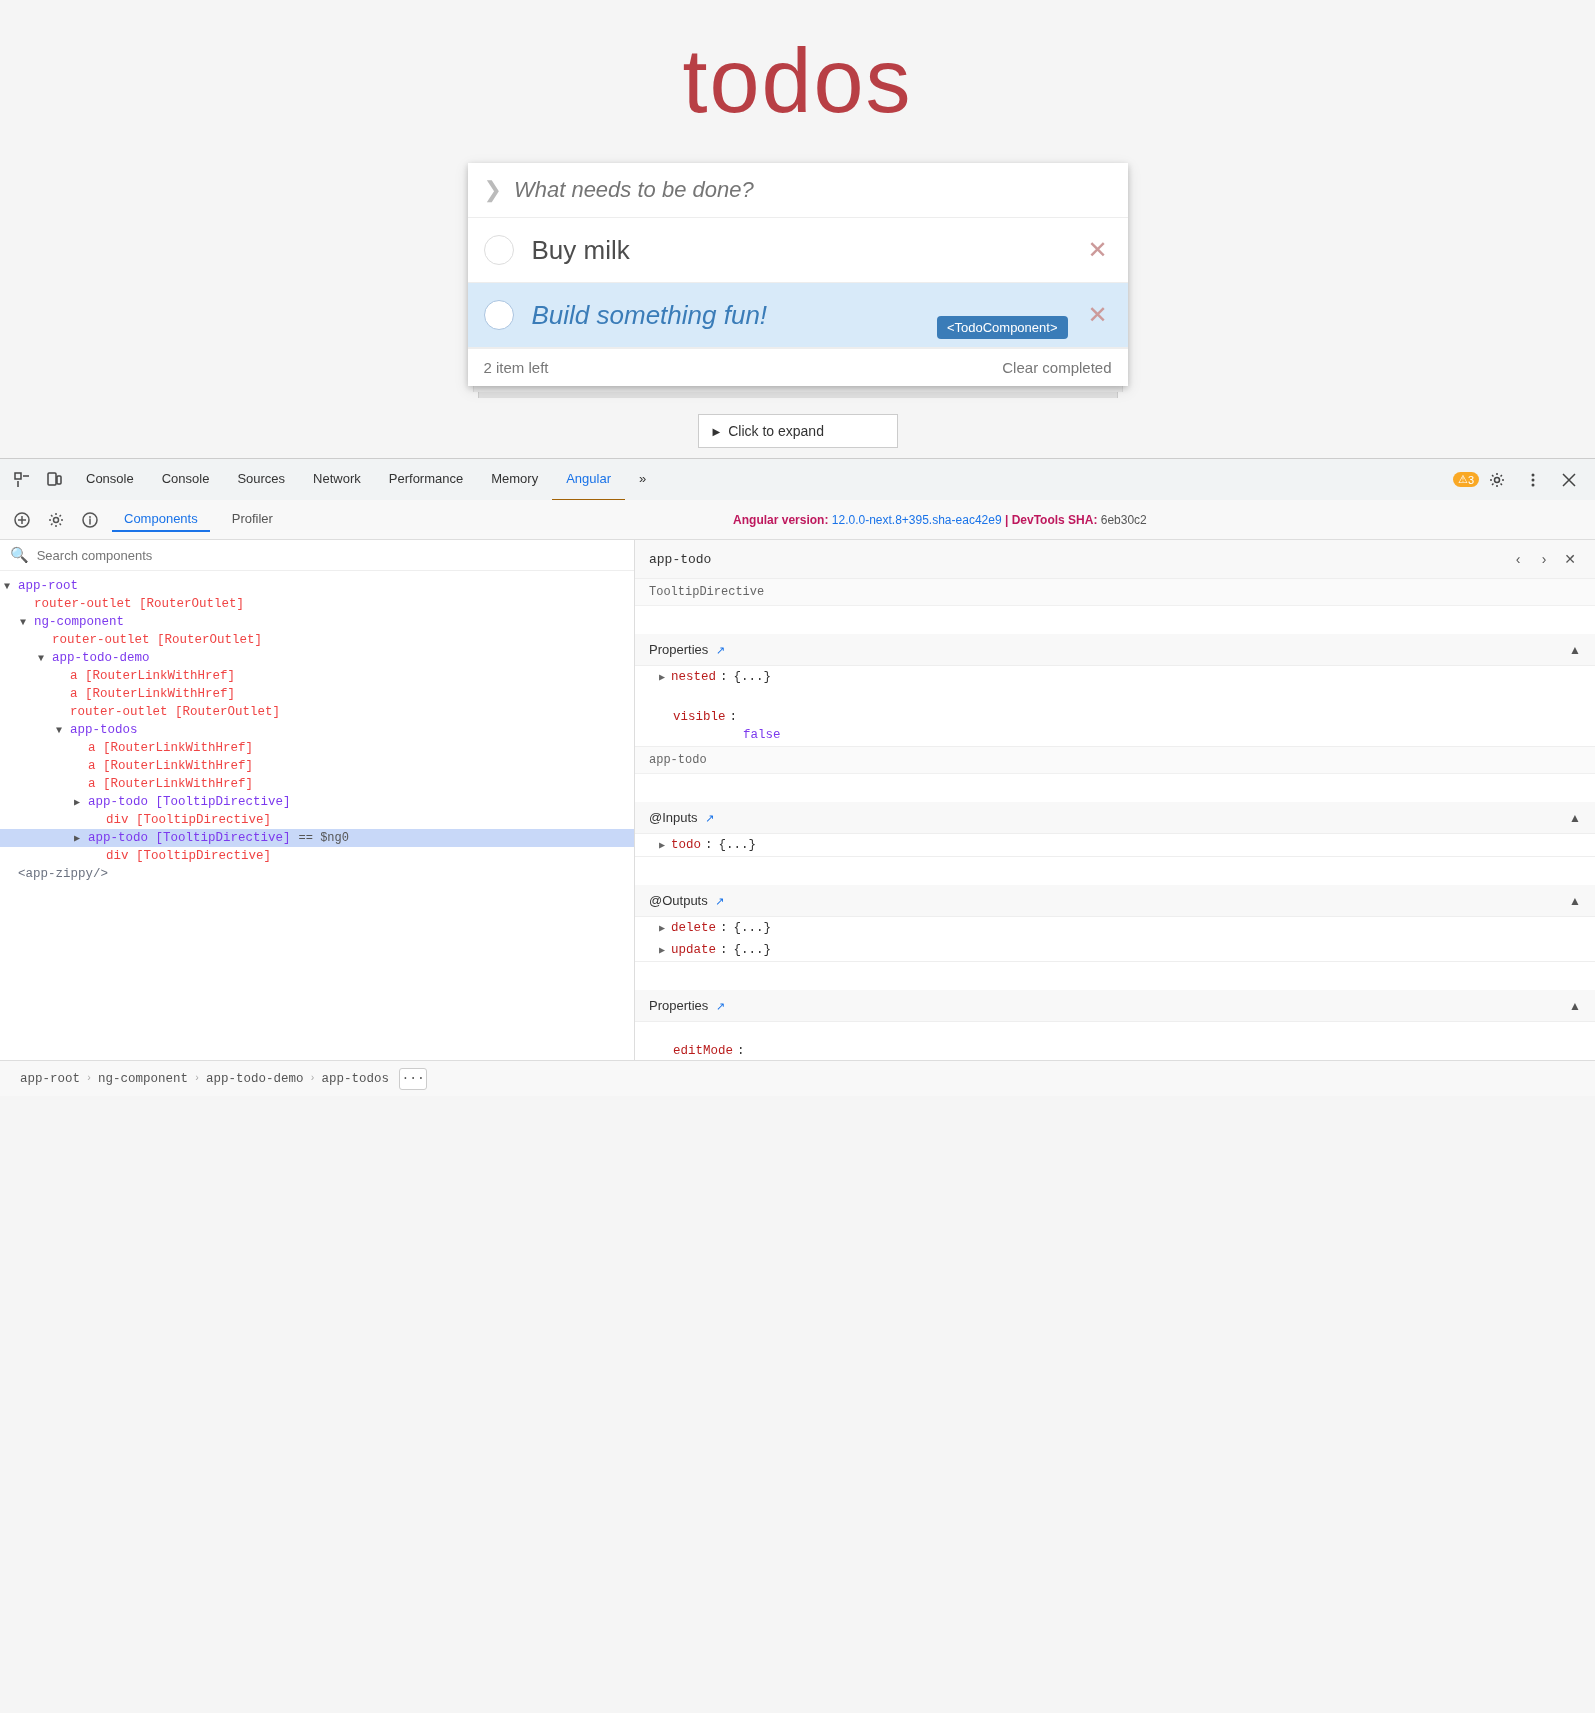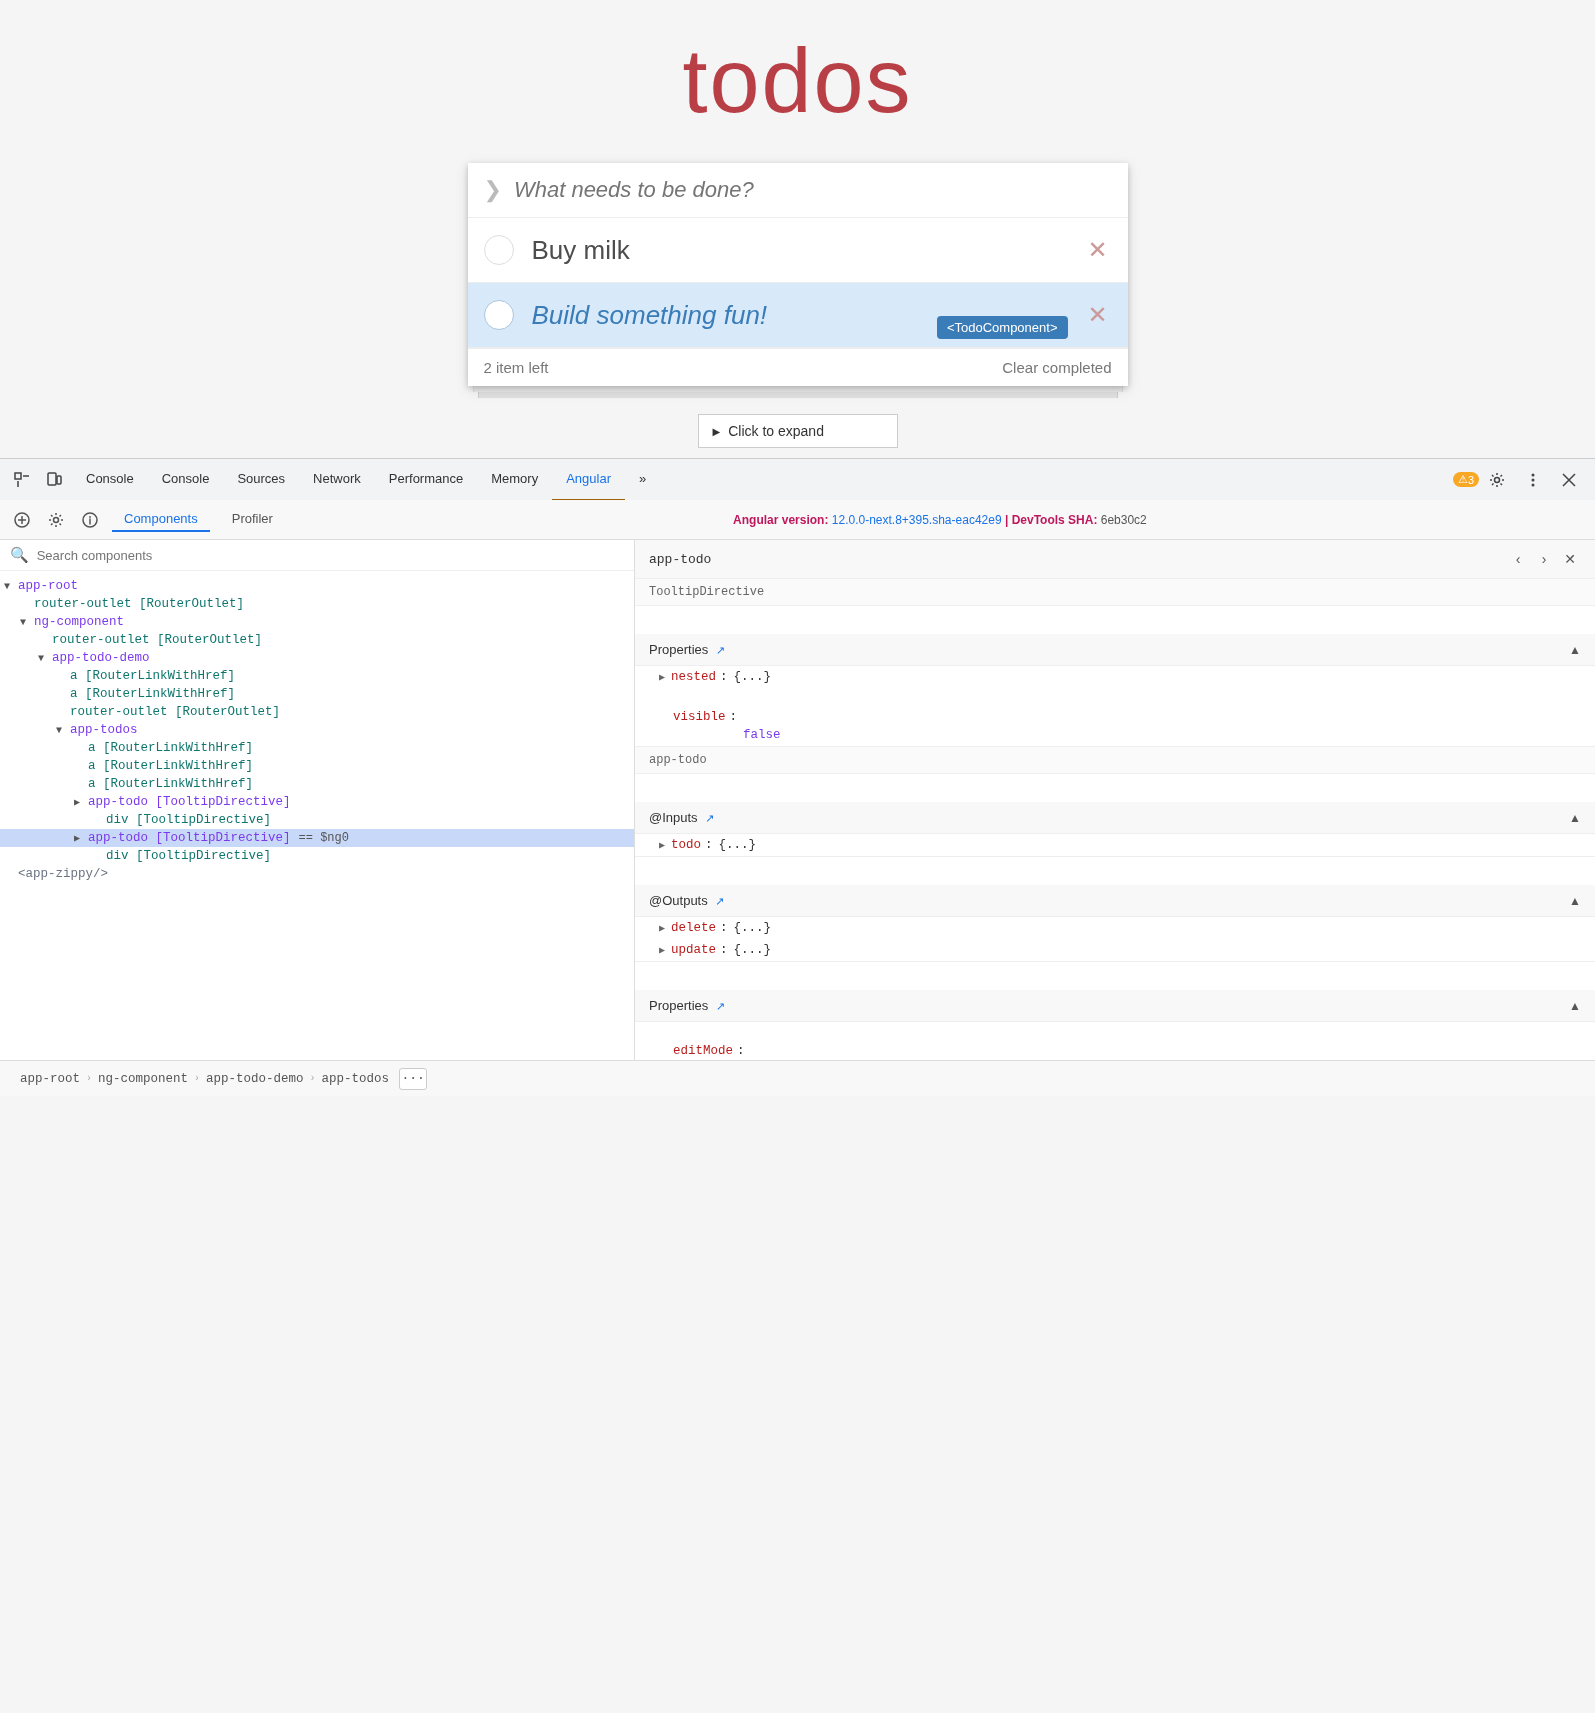--- a/index.html
+++ b/index.html
@@ -341,21 +341,21 @@
 
     .tree-toggle {
       width: 14px;
       display: inline-flex;
       align-items: center;
       color: #555;
       font-size: 10px;
     }
 
     .c-purple { color: #7c3aed; }
-    .c-blue { color: #0f766e; }
+    .c-blue { color: #ef4444; }
     .c-gray { color: #6b7280; }
 
     
     .properties-panel {
       flex: 1;
       overflow-y: auto;
       background: #fff;
     }
 
     .props-header {

